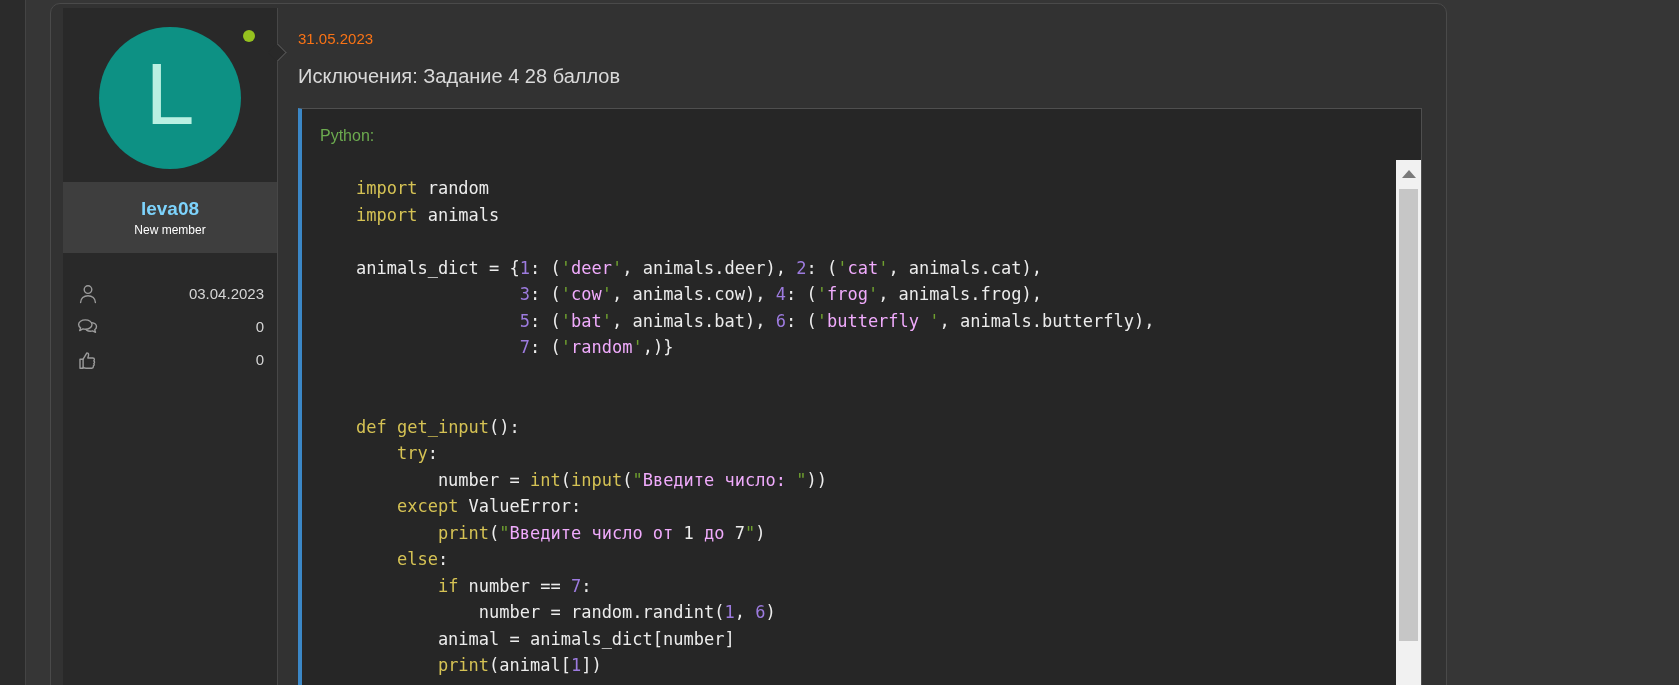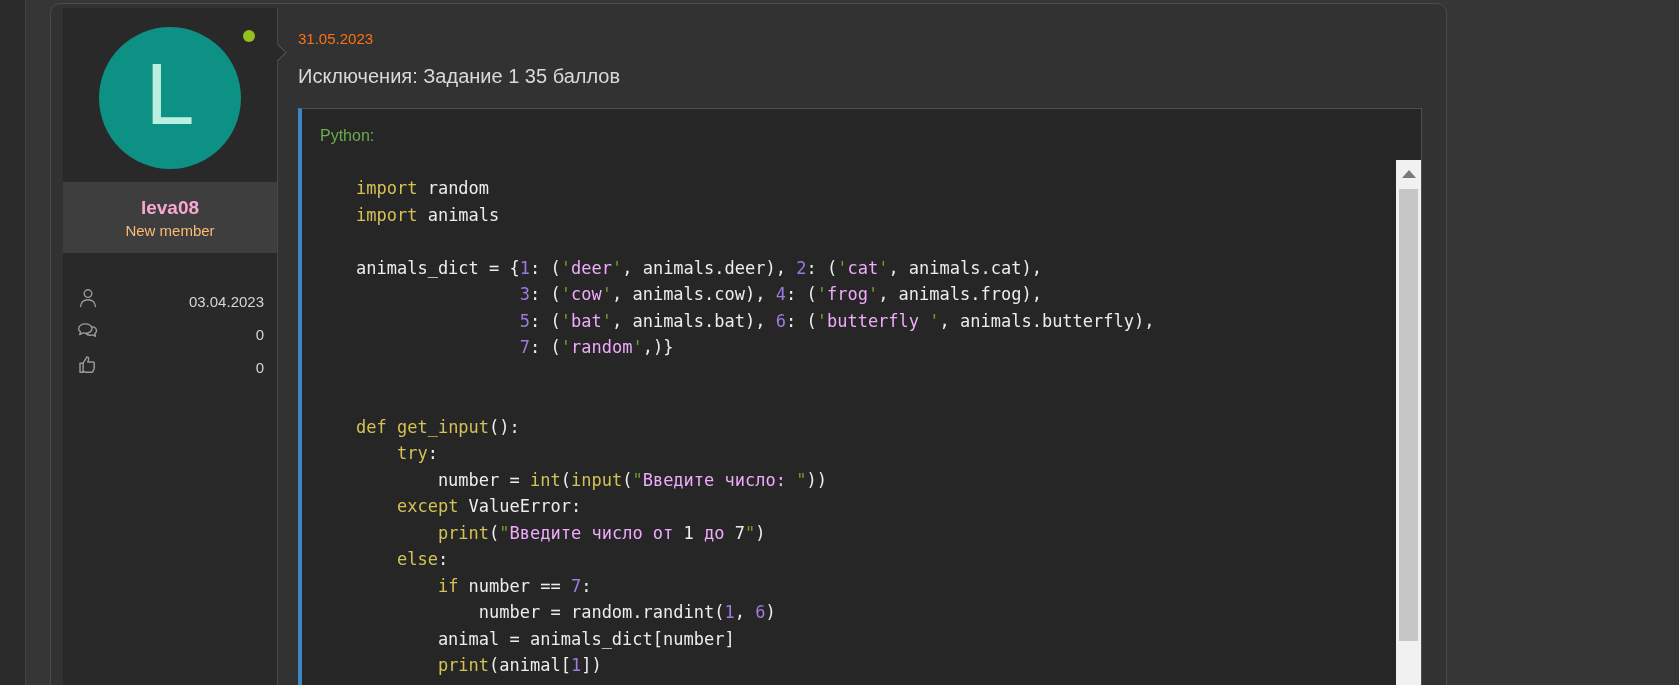--- a/index.html
+++ b/index.html
@@ -23,24 +23,24 @@
   .avatar-box { position:relative; height:174px; }
   .avatar { position:absolute; left:36px; top:19px; width:142px; height:142px;
             border-radius:50%; background:#0d9184; display:flex; align-items:center;
             justify-content:center; text-decoration:none; }
   .avatar span { color:#b9f0e2; font-size:88px; font-weight:400; line-height:1;
                  transform:translateY(-4px); }
   .online-dot { position:absolute; left:180px; top:22px; width:12px; height:12px;
                 border-radius:50%; background:#95c11f; }
   .user-title-band { height:71px; background:#3e3e3e; display:flex; flex-direction:column;
                      align-items:center; justify-content:center; gap:3px; }
-  .username { color:#f9a8d4; font-size:19px; font-weight:bold; text-decoration:none; }
-  .user-role { color:#fdba74; font-size:15px; }
+  .username { color:#7dd3fc; font-size:19px; font-weight:bold; text-decoration:none; }
+  .user-role { color:#ffffff; font-size:12px; }
   .stats { margin-top:24px; }
-  .stat-row { display:flex; align-items:flex-end; height:33px; padding:0 13px; }
+  .stat-row { display:flex; align-items:center; height:33px; padding:0 13px; }
   .stat-row svg { width:24px; height:24px; stroke:#9b9b9b; fill:none;
                   stroke-width:1.4; stroke-linecap:round; stroke-linejoin:round; }
   .stat-value { margin-left:auto; color:#d5d5d5; font-size:15px; }
 
   
   .message-main { position:absolute; left:227px; right:0; top:0; bottom:0;
                   padding:26px 0 0 20px; }
   .post-date { display:inline-block; color:#f97316; font-size:15px; line-height:18px;
                text-decoration:none; }
   .post-title { margin-top:14px; color:#d9d9d9; font-size:20px; line-height:28px;
@@ -114,21 +114,21 @@
             <path d="M4 11.2h3.1v9H4z"></path>
             <path d="M7.1 19.3c1 .6 2 .9 3 .9h5.7c.9 0 1.6-.7 1.6-1.6 0-.2 0-.4-.1-.6.5-.2.9-.8.9-1.4 0-.4-.1-.8-.4-1.1.4-.3.7-.8.7-1.3s-.3-1-.7-1.3c.4-.3.6-.8.6-1.3 0-.9-.7-1.6-1.6-1.6h-5c.3-.9.8-2.2.8-3.2 0-1.3-.9-1.9-1.7-1.9l-3.8 6.3"></path>
           </svg>
           <span class="stat-value">0</span>
         </div>
       </div>
     </aside>
 
     <div class="message-main">
       <a class="post-date">31.05.2023</a>
-      <h1 class="post-title">Исключения: Задание 1 35 баллов</h1>
+      <h1 class="post-title">Исключения: Задание 4 28 баллов</h1>
 
       <div class="bbcode-block">
         <div class="bb-header">Python:</div>
         <div class="bb-pre-wrap">
           <pre class="code" id="code-pre"><div class="code-line"><span class="t-k">import</span><span class="t-n"> random</span></div><div class="code-line"><span class="t-k">import</span><span class="t-n"> animals</span></div><div class="code-line">&nbsp;</div><div class="code-line"><span class="t-n">animals_dict = {</span><span class="t-d">1</span><span class="t-n">: (</span><span class="t-q">'</span><span class="t-s">deer</span><span class="t-q">'</span><span class="t-n">, animals.deer), </span><span class="t-d">2</span><span class="t-n">: (</span><span class="t-q">'</span><span class="t-s">cat</span><span class="t-q">'</span><span class="t-n">, animals.cat),</span></div><div class="code-line"><span class="t-n">                </span><span class="t-d">3</span><span class="t-n">: (</span><span class="t-q">'</span><span class="t-s">cow</span><span class="t-q">'</span><span class="t-n">, animals.cow), </span><span class="t-d">4</span><span class="t-n">: (</span><span class="t-q">'</span><span class="t-s">frog</span><span class="t-q">'</span><span class="t-n">, animals.frog),</span></div><div class="code-line"><span class="t-n">                </span><span class="t-d">5</span><span class="t-n">: (</span><span class="t-q">'</span><span class="t-s">bat</span><span class="t-q">'</span><span class="t-n">, animals.bat), </span><span class="t-d">6</span><span class="t-n">: (</span><span class="t-q">'</span><span class="t-s">butterfly </span><span class="t-q">'</span><span class="t-n">, animals.butterfly),</span></div><div class="code-line"><span class="t-n">                </span><span class="t-d">7</span><span class="t-n">: (</span><span class="t-q">'</span><span class="t-s">random</span><span class="t-q">'</span><span class="t-n">,)}</span></div><div class="code-line">&nbsp;</div><div class="code-line">&nbsp;</div><div class="code-line"><span class="t-k">def</span><span class="t-f"> get_input</span><span class="t-n">():</span></div><div class="code-line"><span class="t-n">    </span><span class="t-k">try</span><span class="t-n">:</span></div><div class="code-line"><span class="t-n">        number = </span><span class="t-k">int</span><span class="t-n">(</span><span class="t-k">input</span><span class="t-n">(</span><span class="t-q">"</span><span class="t-s">Введите число: </span><span class="t-q">"</span><span class="t-n">))</span></div><div class="code-line"><span class="t-n">    </span><span class="t-k">except</span><span class="t-n"> ValueError:</span></div><div class="code-line"><span class="t-n">        </span><span class="t-k">print</span><span class="t-n">(</span><span class="t-q">"</span><span class="t-s">Введите число от </span><span class="t-n">1</span><span class="t-s"> до </span><span class="t-n">7</span><span class="t-q">"</span><span class="t-n">)</span></div><div class="code-line"><span class="t-n">    </span><span class="t-k">else</span><span class="t-n">:</span></div><div class="code-line"><span class="t-n">        </span><span class="t-k">if</span><span class="t-n"> number == </span><span class="t-d">7</span><span class="t-n">:</span></div><div class="code-line"><span class="t-n">            number = random.randint(</span><span class="t-d">1</span><span class="t-n">, </span><span class="t-d">6</span><span class="t-n">)</span></div><div class="code-line"><span class="t-n">        animal = animals_dict[number]</span></div><div class="code-line"><span class="t-n">        </span><span class="t-k">print</span><span class="t-n">(animal[</span><span class="t-d">1</span><span class="t-n">])</span></div></pre>
           <div class="fake-scrollbar">
             <div class="sb-btn">
               <span class="sb-arrow"></span>
             </div>
             <div class="sb-thumb"></div>

